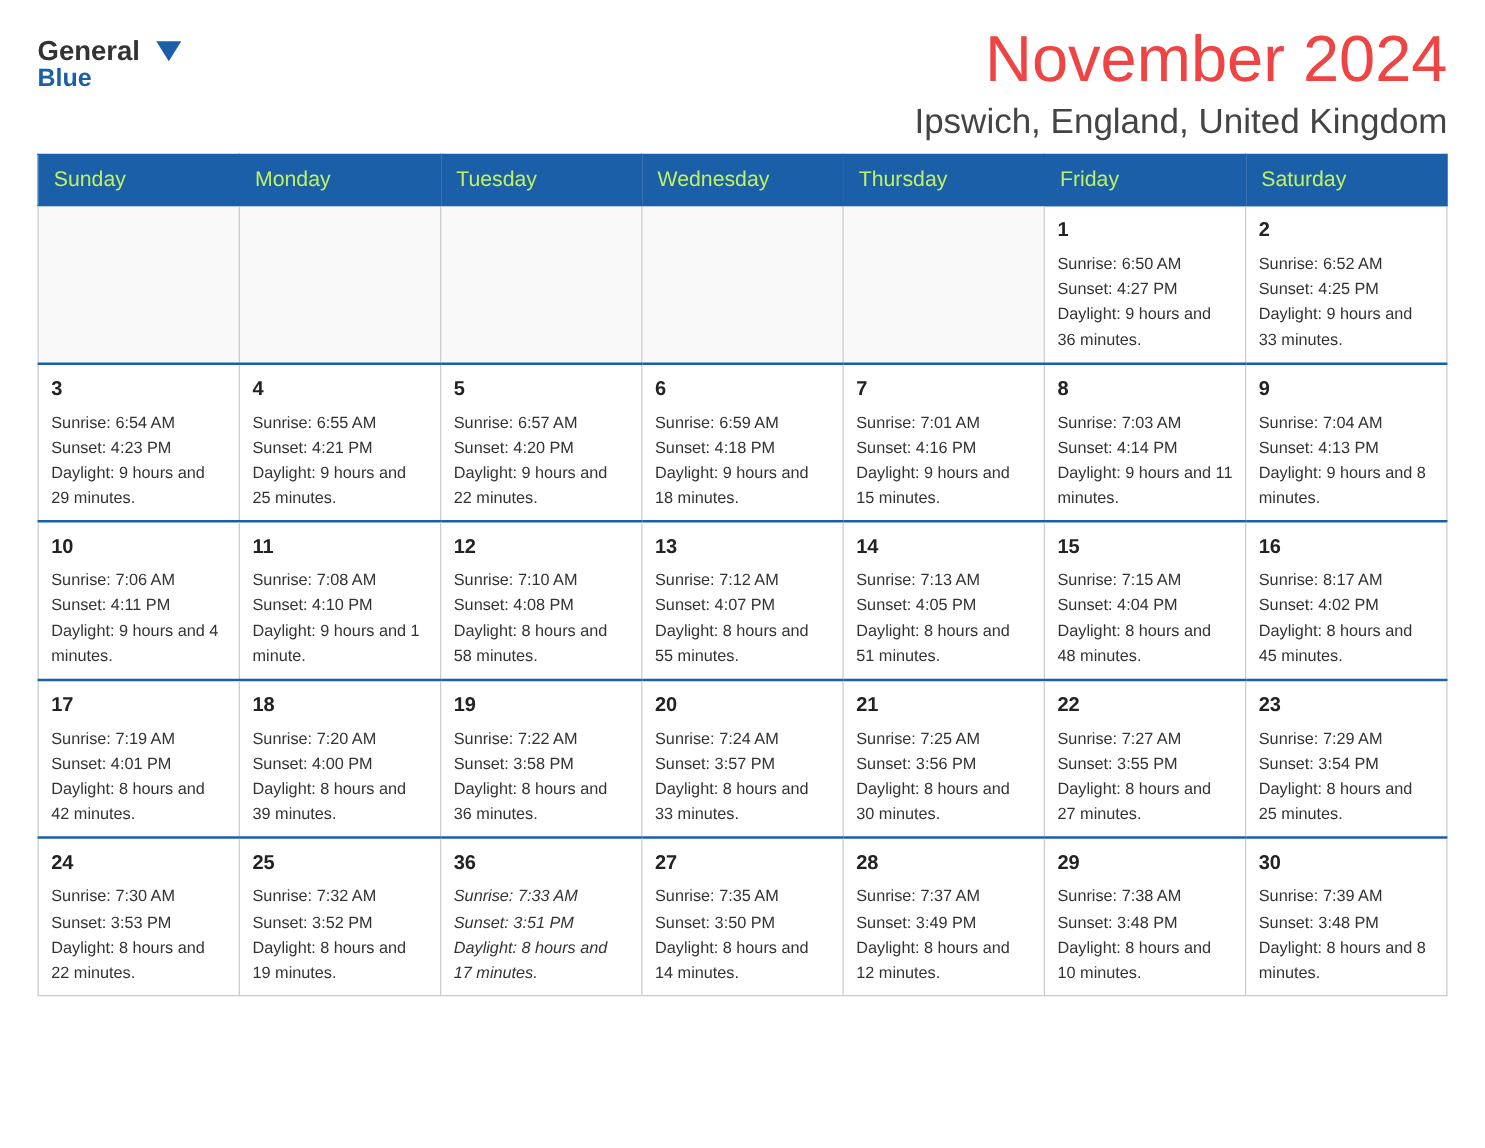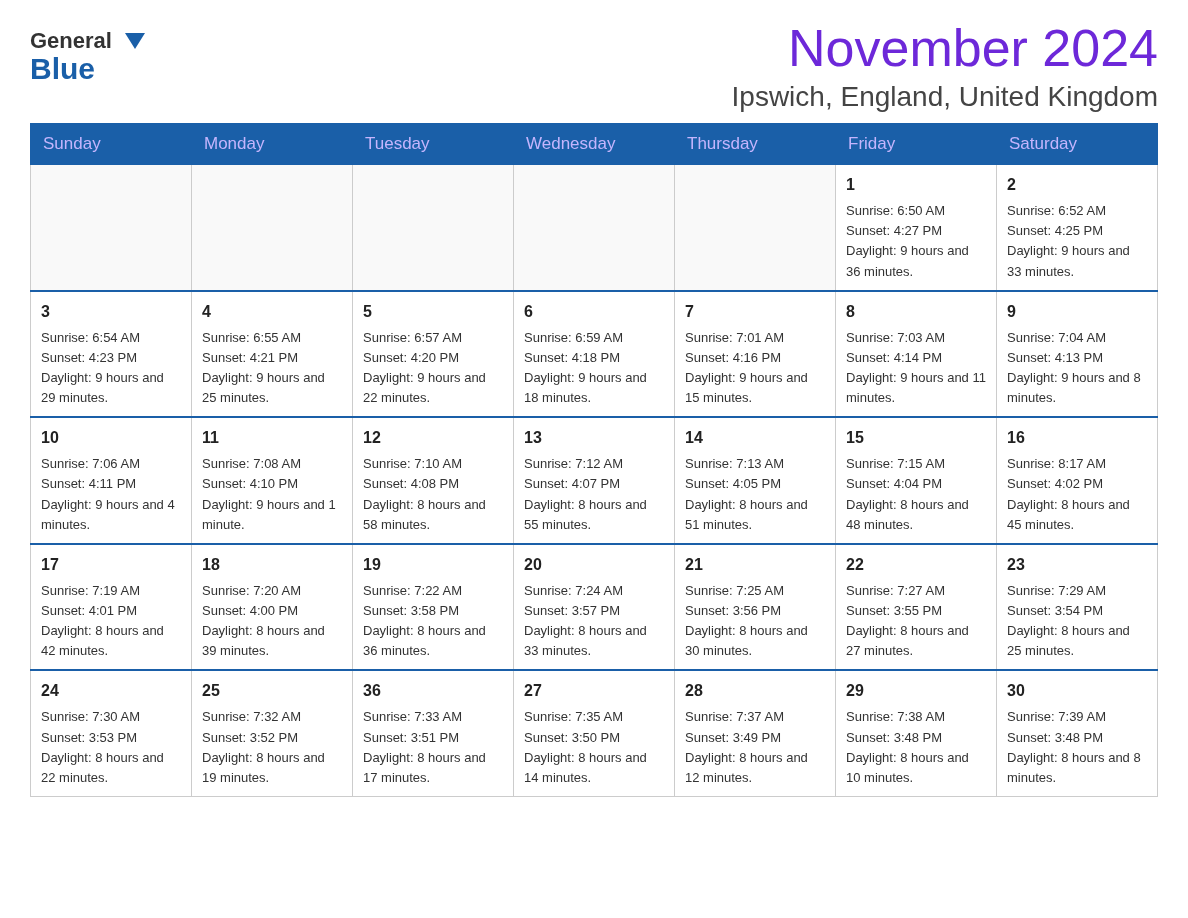--- a/index.html
+++ b/index.html
@@ -38,47 +38,47 @@
       display: inline-block;
       margin-left: 2px;
       vertical-align: middle;
     }
     .logo-line {
       display: flex;
       align-items: center;
       gap: 11px;
     }
     .logo-blue-text {
-      font-size: 30px;
+      font-size: 20px;
       font-weight: bold;
       color: #1a5fa8;
     }
     .title-block {
       text-align: right;
     }
     .month-year {
       font-size: 52px;
       font-weight: normal;
-      color: #6d28d9;
+      color: #ef4444;
       line-height: 1.1;
       margin-left: 23px;
     }
     .location {
       font-size: 28px;
       color: #444;
       margin-top: 4px;
     }
     .calendar {
       width: 100%;
       border-collapse: collapse;
       margin-top: 10px;
     }
     .calendar th {
       background-color: #1a5fa8;
-      color: #c4b5fd;
+      color: #bef264;
       font-size: 17px;
       font-weight: normal;
       padding: 10px 12px;
       text-align: left;
       border: 1px solid #1a5fa8;
     }
     .calendar td {
       vertical-align: top;
       padding: 8px 10px;
       border: 1px solid #ccc;
@@ -298,21 +298,21 @@
 Daylight: 8 hours and 22 minutes.</div>
         </td>
         <td>
           <span class="day-num">25</span>
           <div class="day-info" style="white-space: pre-line;">Sunrise: 7:32 AM
 Sunset: 3:52 PM
 Daylight: 8 hours and 19 minutes.</div>
         </td>
         <td>
           <span class="day-num">36</span>
-          <div class="day-info" style="white-space: pre-line;">Sunrise: 7:33 AM
+          <div class="day-info" style="white-space: pre-line; font-style: italic;">Sunrise: 7:33 AM
 Sunset: 3:51 PM
 Daylight: 8 hours and 17 minutes.</div>
         </td>
         <td>
           <span class="day-num">27</span>
           <div class="day-info" style="white-space: pre-line;">Sunrise: 7:35 AM
 Sunset: 3:50 PM
 Daylight: 8 hours and 14 minutes.</div>
         </td>
         <td>

